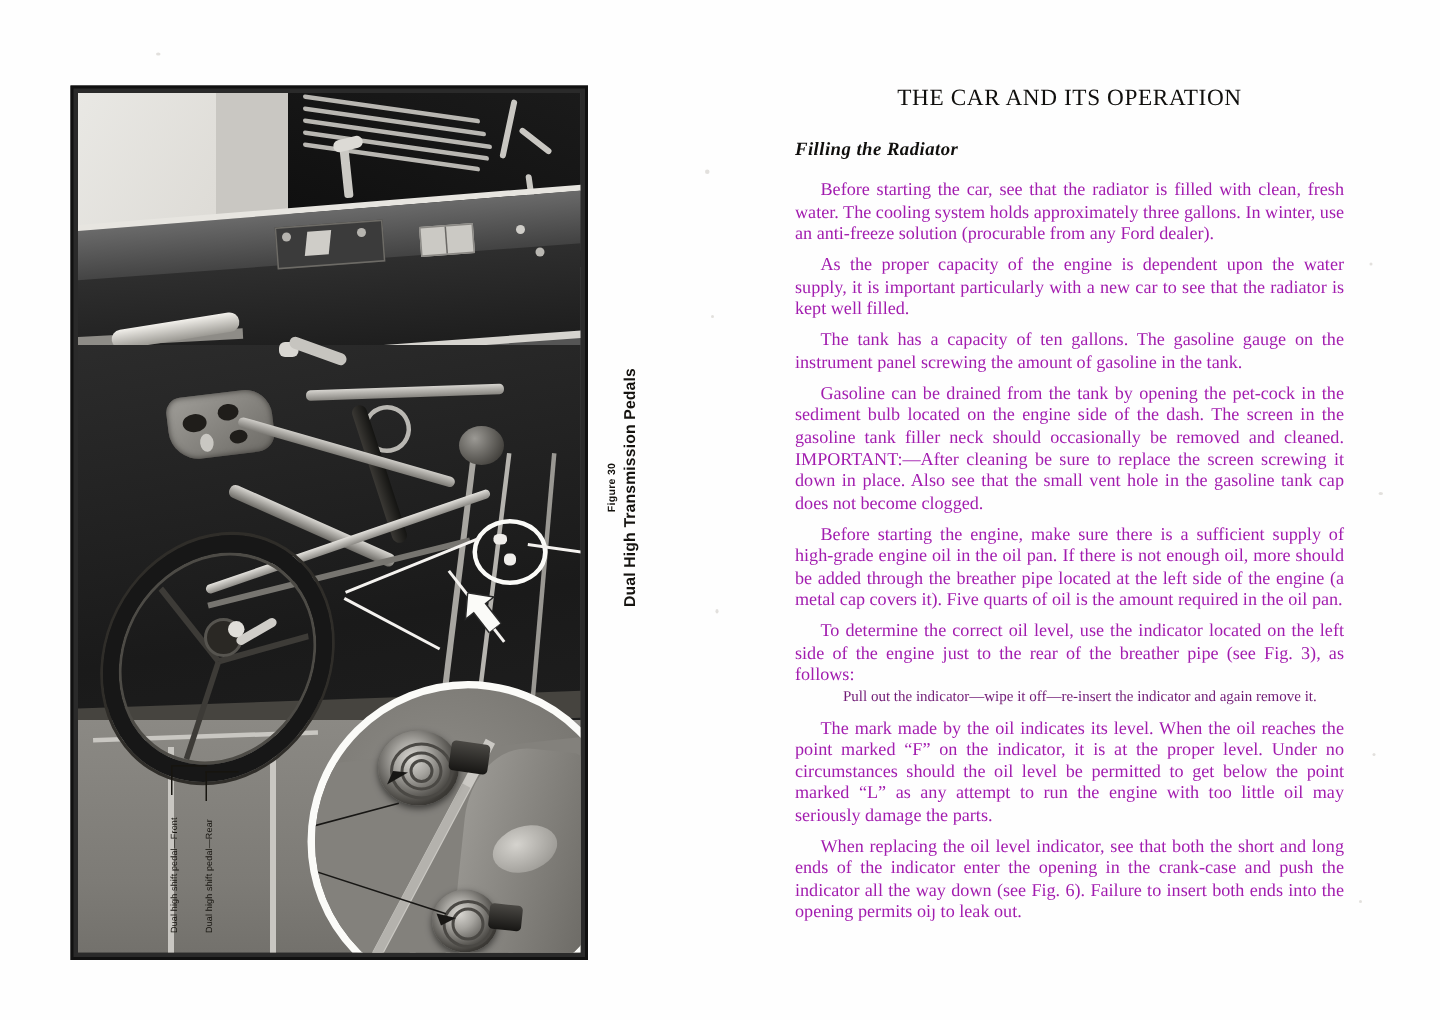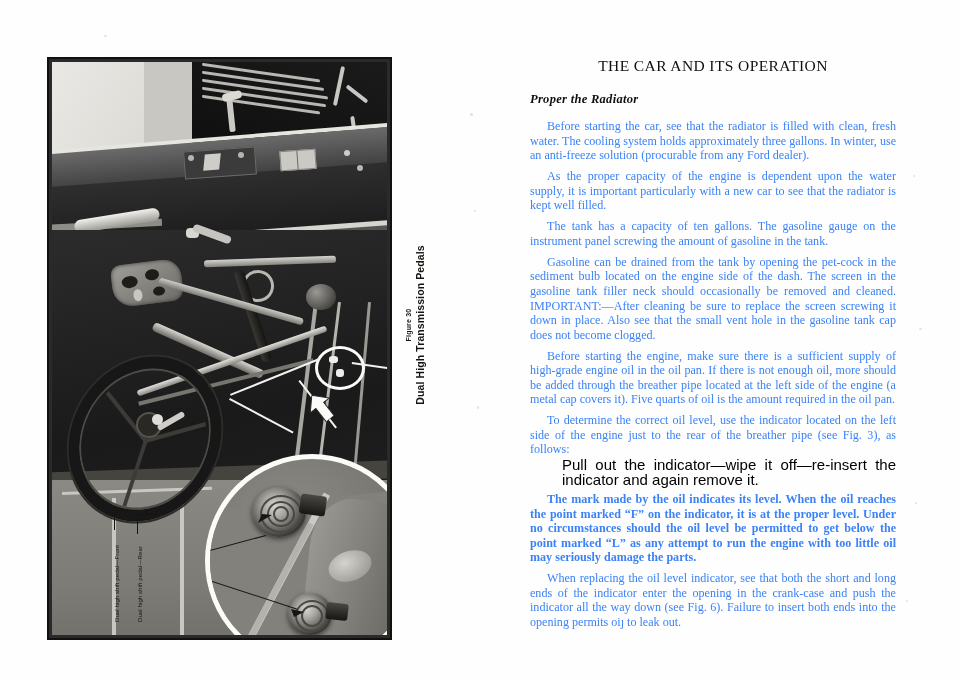--- a/index.html
+++ b/index.html
@@ -513,34 +513,34 @@
     color: #100f0d;
   }
   .sec-head:first-of-type { margin-top: 0; }
   p.body {
     margin: 12px 0 0 0;
     font-size: 12.1px;
     line-height: 14.55px;
     text-align: justify;
     text-indent: 17px;
     font-family: "Liberation Serif", serif;
-    color: #3b82f6;
+    color: #a21caf;
     -webkit-hyphens: none;
     hyphens: none;
   }
   p.body + p.body { margin-top: 6.5px; }
   p.quote {
     margin: 1px 0 0 0;
     padding-left: 32px;
-    font-size: 15px;
+    font-size: 10px;
     line-height: 14.55px;
     text-align: justify;
     text-indent: 0;
-    font-family: Liberation Sans, sans-serif;
-    color: #000000;
+    font-family: Liberation Serif, serif;
+    color: #701a75;
   }
 </style>
 </head>
 <body>
 
 <div class="page-scan">
   <div class="scan-speck" style="left:470px;top:113px;width:3px;height:3px;"></div>
   <div class="scan-speck" style="left:474px;top:210px;width:2px;height:2px;"></div>
   <div class="scan-speck" style="left:477px;top:406px;width:2px;height:3px;"></div>
   <div class="scan-speck" style="left:913px;top:175px;width:2px;height:2px;"></div>
@@ -683,26 +683,26 @@
 
 <div class="fig-caption">
   <div class="fig-num">Figure 30</div>
   <div class="fig-title">Dual High Transmission Pedals</div>
 </div>
 
 <div class="textcol">
 
   <h1 class="page-head">THE CAR AND ITS OPERATION</h1>
 
-  <h2 class="sec-head">Proper the Radiator</h2>
+  <h2 class="sec-head">Filling the Radiator</h2>
   <p class="body">Before starting the car, see that the radiator is filled with clean, fresh water. The cooling system holds approximately three gallons. In winter, use an anti-freeze solution (procurable from any Ford dealer).</p>
   <p class="body">As the proper capacity of the engine is dependent upon the water supply, it is important particularly with a new car to see that the radiator is kept well filled.</p>
 
   <p class="body">The tank has a capacity of ten gallons. The gasoline gauge on the instrument panel screwing the amount of gasoline in the tank.</p>
   <p class="body">Gasoline can be drained from the tank by opening the pet-cock in the sediment bulb located on the engine side of the dash. The screen in the gasoline tank filler neck should occasionally be removed and cleaned. IMPORTANT:—After cleaning be sure to replace the screen screwing it down in place. Also see that the small vent hole in the gasoline tank cap does not become clogged.</p>
 
   <p class="body">Before starting the engine, make sure there is a sufficient supply of high-grade engine oil in the oil pan.  If there is not enough oil, more should be added through the breather pipe located at the left side of the engine (a metal cap covers it). Five quarts of oil is the amount required in the oil pan.</p>
   <p class="body">To determine the correct oil level, use the indicator located on the left side of the engine just to the rear of the breather pipe (see Fig. 3), as follows:</p>
   <p class="quote">Pull out the indicator—wipe it off—re-insert the indicator and again remove it.</p>
-  <p class="body" style="margin-top:5px;font-weight:bold;">The mark made by the oil indicates its level. When the oil reaches the point marked “F” on the indicator, it is at the proper level. Under no circumstances should the oil level be permitted to get below the point marked “L” as any attempt to run the engine with too little oil may seriously damage the parts.</p>
+  <p class="body" style="margin-top:5px;">The mark made by the oil indicates its level. When the oil reaches the point marked “F” on the indicator, it is at the proper level. Under no circumstances should the oil level be permitted to get below the point marked “L” as any attempt to run the engine with too little oil may seriously damage the parts.</p>
   <p class="body">When replacing the oil level indicator, see that both the short and long ends of the indicator enter the opening in the crank-case and push the indicator all the way down (see Fig. 6). Failure to insert both ends into the opening permits oiȷ to leak out.</p>
 
 </div>
 
 </body></html>

